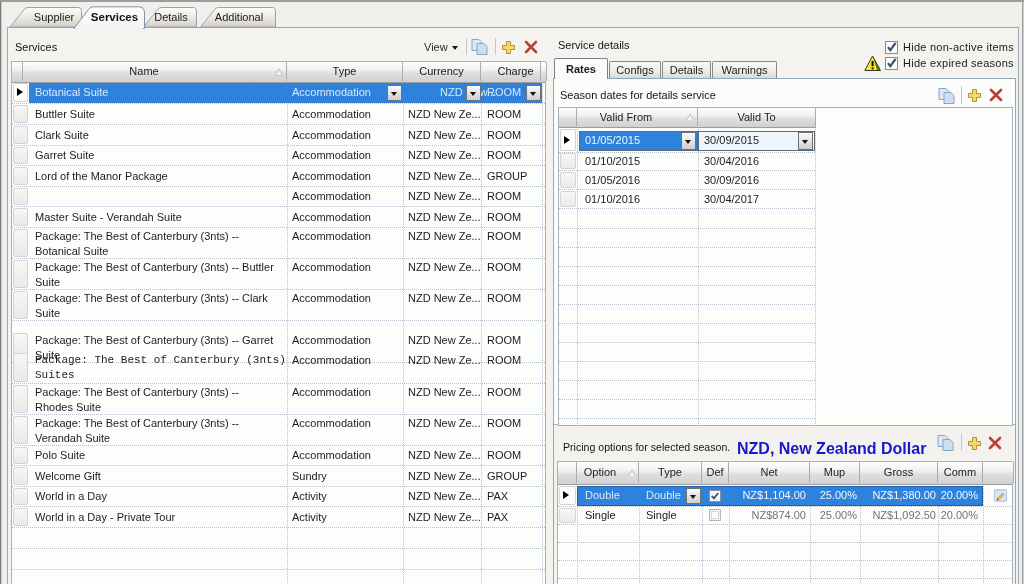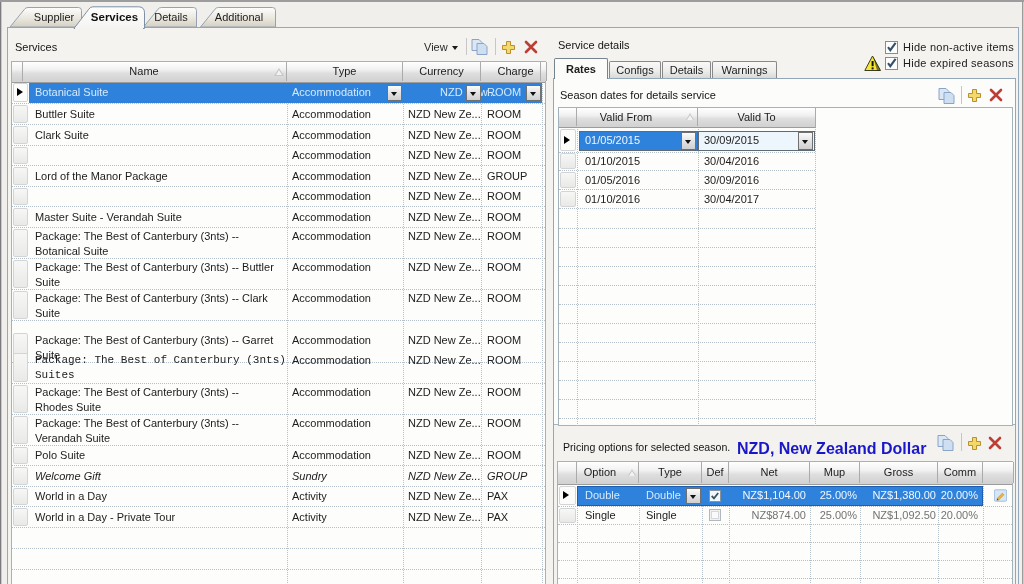--- a/index.html
+++ b/index.html
@@ -126,20 +126,21 @@
       </div>
       <div class="row" style="top:63px;height:20px;">
         <div class="mcell" style="top:1px;height:18px;"></div>
         <div class="cell" style="left:23px;top:0;width:248px;height:20px;line-height:20px;">Clark Suite</div>
         <div class="cell" style="left:280px;top:0;width:108px;height:20px;line-height:20px;">Accommodation</div>
         <div class="cell" style="left:396px;top:0;width:73px;height:20px;line-height:20px;">NZD New Ze...</div>
         <div class="cell" style="left:475px;top:0;width:53px;height:20px;line-height:20px;">ROOM</div>
       </div>
       <div class="row" style="top:84px;height:19px;">
         <div class="mcell" style="top:1px;height:17px;"></div>
+        <div class="cell" style="left:23px;top:0;width:248px;height:19px;line-height:19px;">Garret Suite</div>
         <div class="cell" style="left:280px;top:0;width:108px;height:19px;line-height:19px;">Accommodation</div>
         <div class="cell" style="left:396px;top:0;width:73px;height:19px;line-height:19px;">NZD New Ze...</div>
         <div class="cell" style="left:475px;top:0;width:53px;height:19px;line-height:19px;">ROOM</div>
       </div>
       <div class="row" style="top:104px;height:20px;">
         <div class="mcell" style="top:1px;height:18px;"></div>
         <div class="cell" style="left:23px;top:0;width:248px;height:20px;line-height:20px;">Lord of the Manor Package</div>
         <div class="cell" style="left:280px;top:0;width:108px;height:20px;line-height:20px;">Accommodation</div>
         <div class="cell" style="left:396px;top:0;width:73px;height:20px;line-height:20px;">NZD New Ze...</div>
         <div class="cell" style="left:475px;top:0;width:53px;height:20px;line-height:20px;">GROUP</div>
@@ -206,21 +207,21 @@
         <div class="cell" style="left:396px;top:1px;width:73px;line-height:14.7px;">NZD New Ze...</div>
         <div class="cell" style="left:475px;top:1px;width:53px;line-height:14.7px;">ROOM</div>
       </div>
       <div class="row" style="top:384px;height:19px;">
         <div class="mcell" style="top:1px;height:17px;"></div>
         <div class="cell" style="left:23px;top:0;width:248px;height:19px;line-height:19px;">Polo Suite</div>
         <div class="cell" style="left:280px;top:0;width:108px;height:19px;line-height:19px;">Accommodation</div>
         <div class="cell" style="left:396px;top:0;width:73px;height:19px;line-height:19px;">NZD New Ze...</div>
         <div class="cell" style="left:475px;top:0;width:53px;height:19px;line-height:19px;">ROOM</div>
       </div>
-      <div class="row" style="top:404px;height:20px;font-style:italic;">
+      <div class="row" style="top:404px;height:20px;">
         <div class="mcell" style="top:1px;height:18px;"></div>
         <div class="cell" style="left:23px;top:0;width:248px;height:20px;line-height:20px;">Welcome Gift</div>
         <div class="cell" style="left:280px;top:0;width:108px;height:20px;line-height:20px;">Sundry</div>
         <div class="cell" style="left:396px;top:0;width:73px;height:20px;line-height:20px;">NZD New Ze...</div>
         <div class="cell" style="left:475px;top:0;width:53px;height:20px;line-height:20px;">GROUP</div>
       </div>
       <div class="row" style="top:425px;height:19px;">
         <div class="mcell" style="top:1px;height:17px;"></div>
         <div class="cell" style="left:23px;top:0;width:248px;height:19px;line-height:19px;">World in a Day</div>
         <div class="cell" style="left:280px;top:0;width:108px;height:19px;line-height:19px;">Activity</div>

